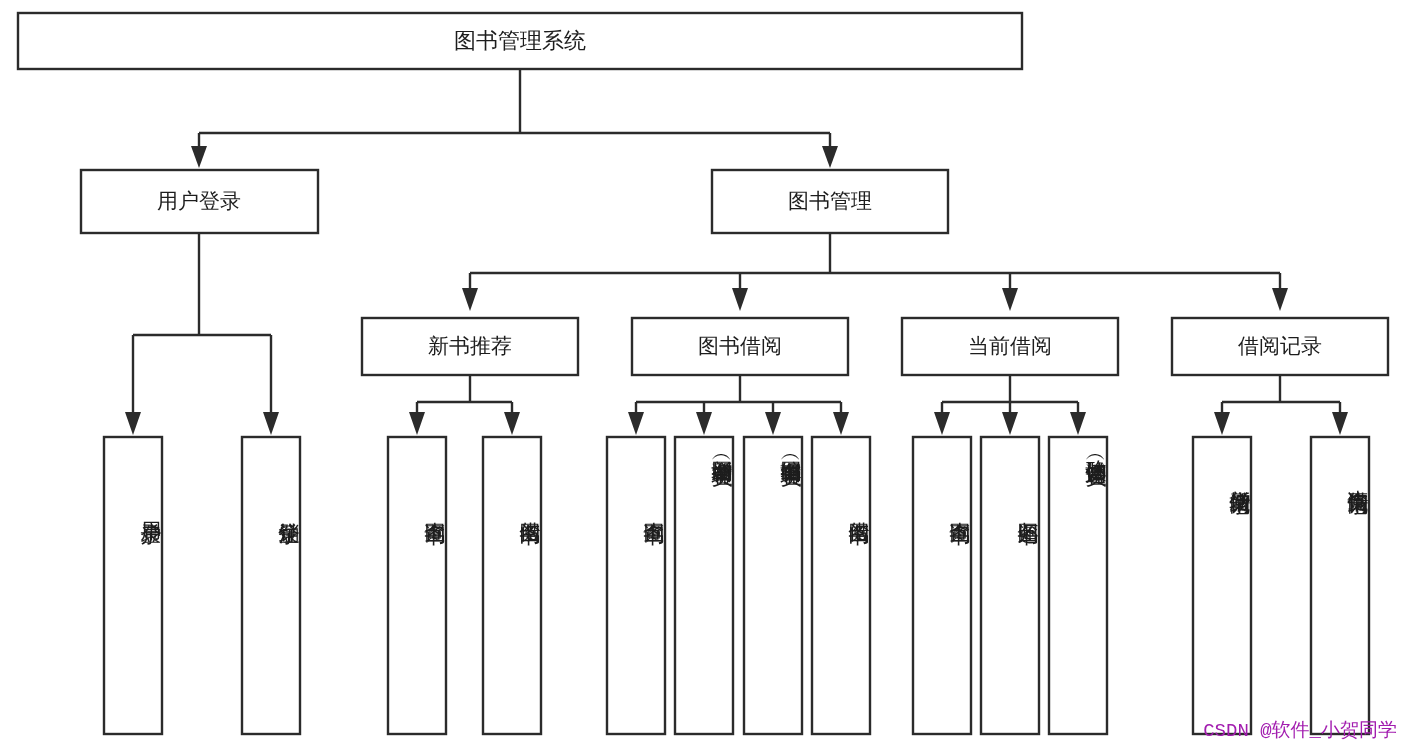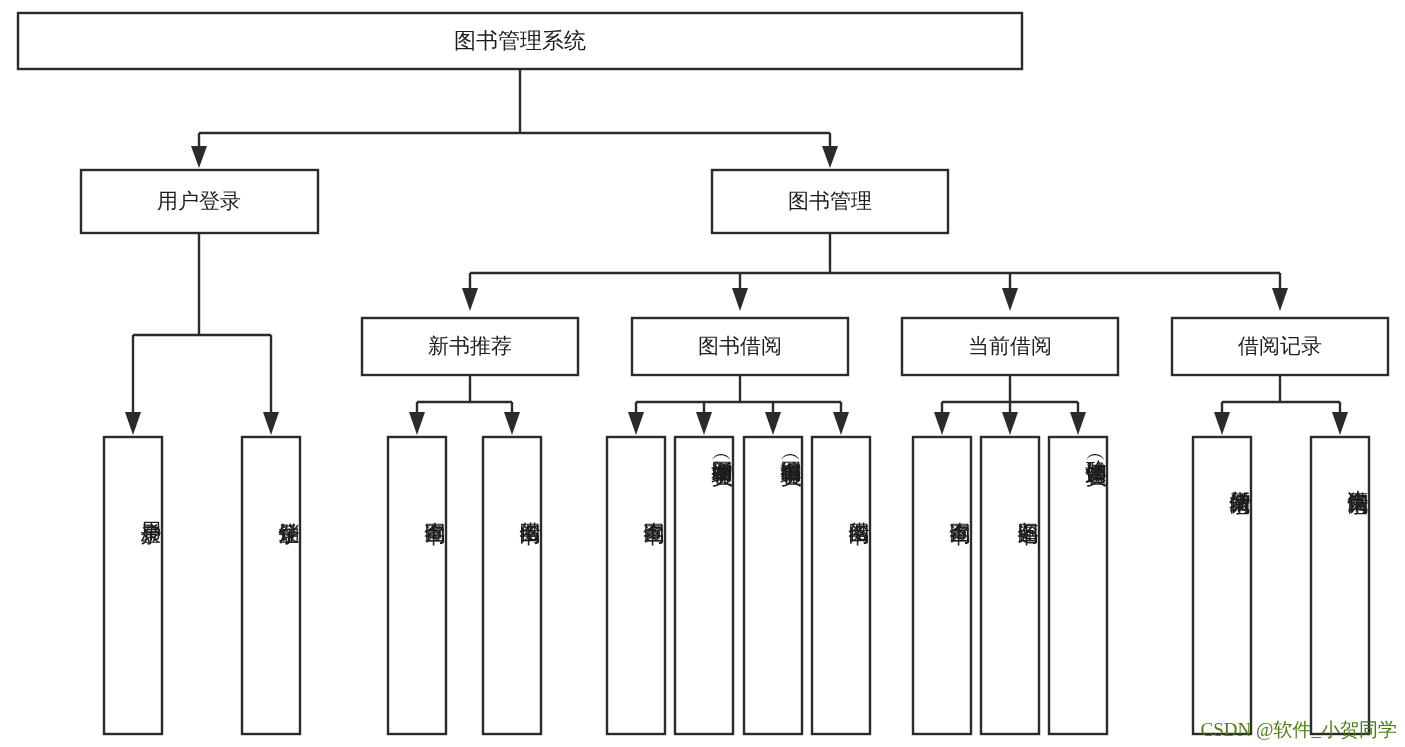--- a/index.html
+++ b/index.html
@@ -65,23 +65,23 @@
     letter-spacing: 1px;
     white-space: nowrap;
     text-align: center;
     pointer-events: none;
     user-select: none;
   }
   .watermark {
     position: absolute;
     right: 8px;
     bottom: 4px;
-    font-family: Liberation Serif, serif;
+    font-family: Liberation Mono, monospace;
     font-size: 19px;
-    color: #4d7c0f;
+    color: #a21caf;
     white-space: nowrap;
     user-select: none;
   }
 </style>
 </head>
 <body>
 
 <div id="diagram-root">
 
   <svg class="flow" viewBox="0 0 1405 747" xmlns="http://www.w3.org/2000/svg">

